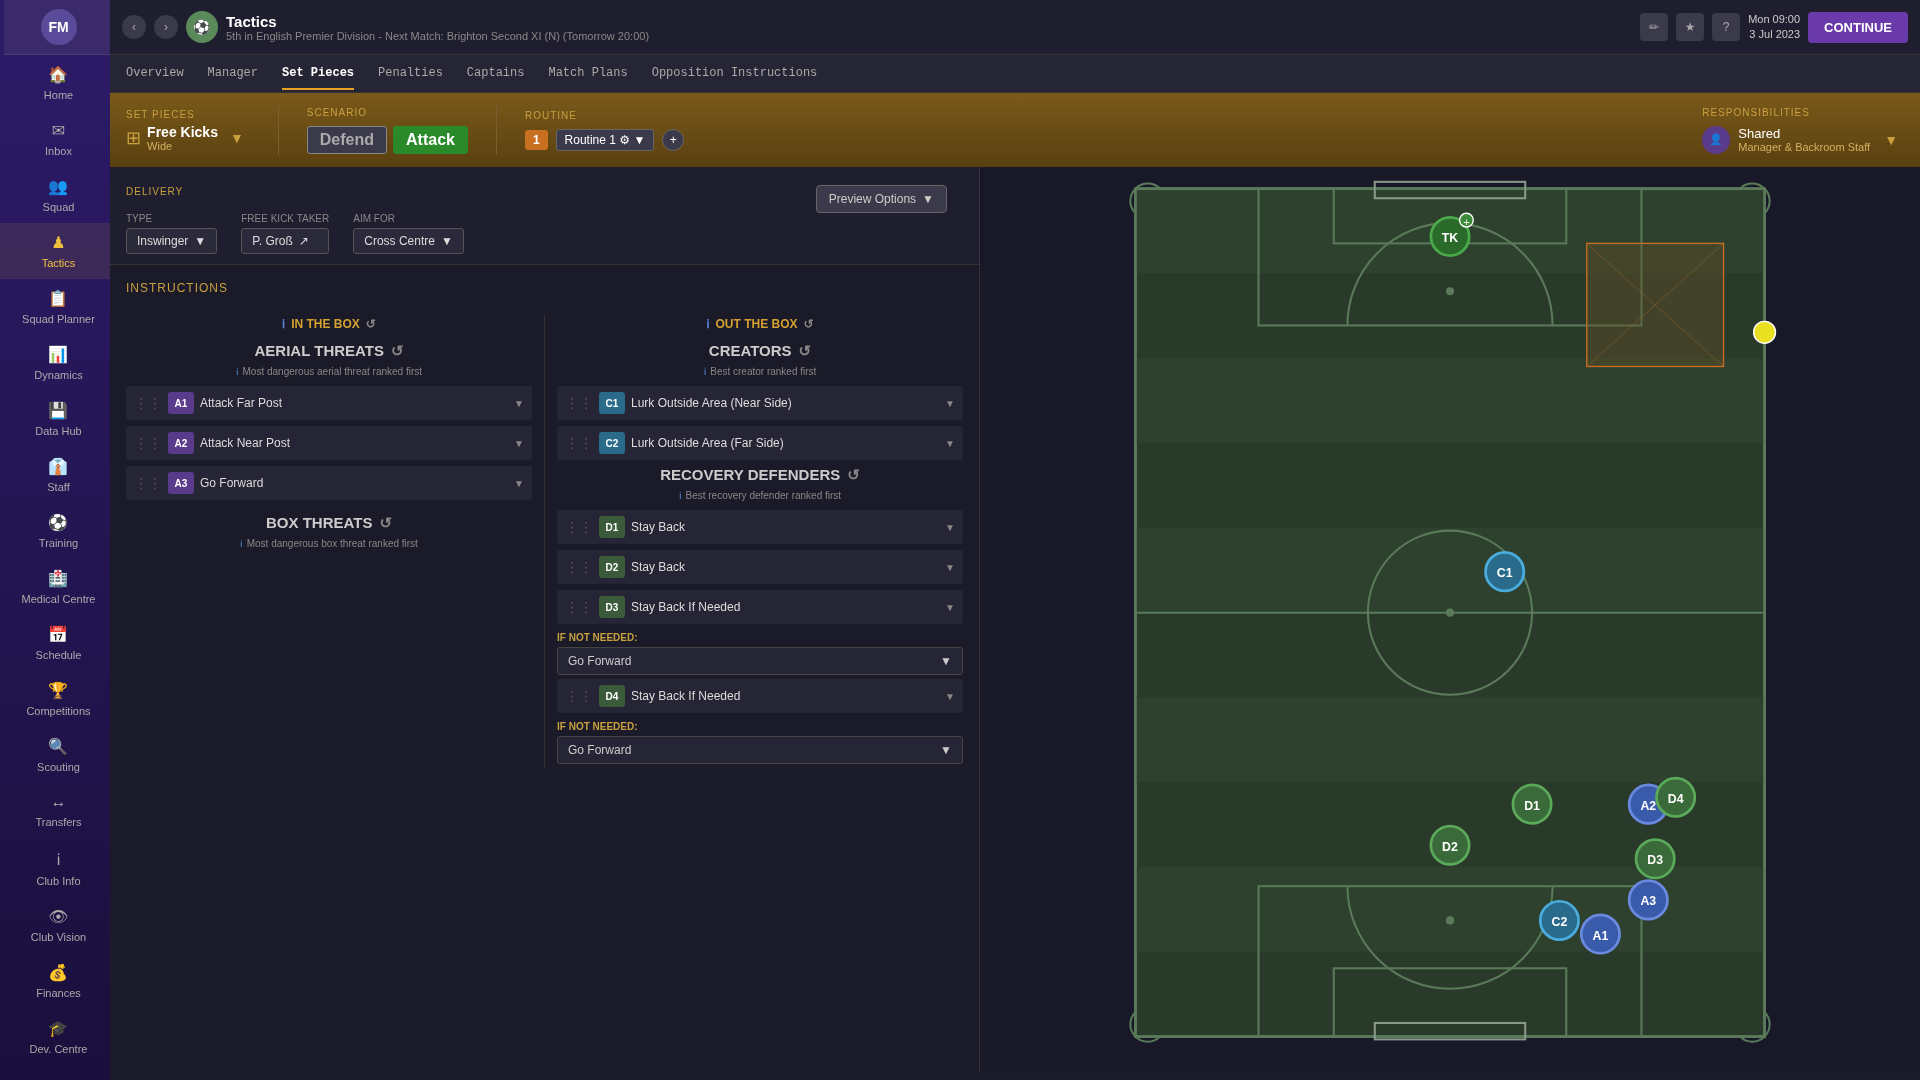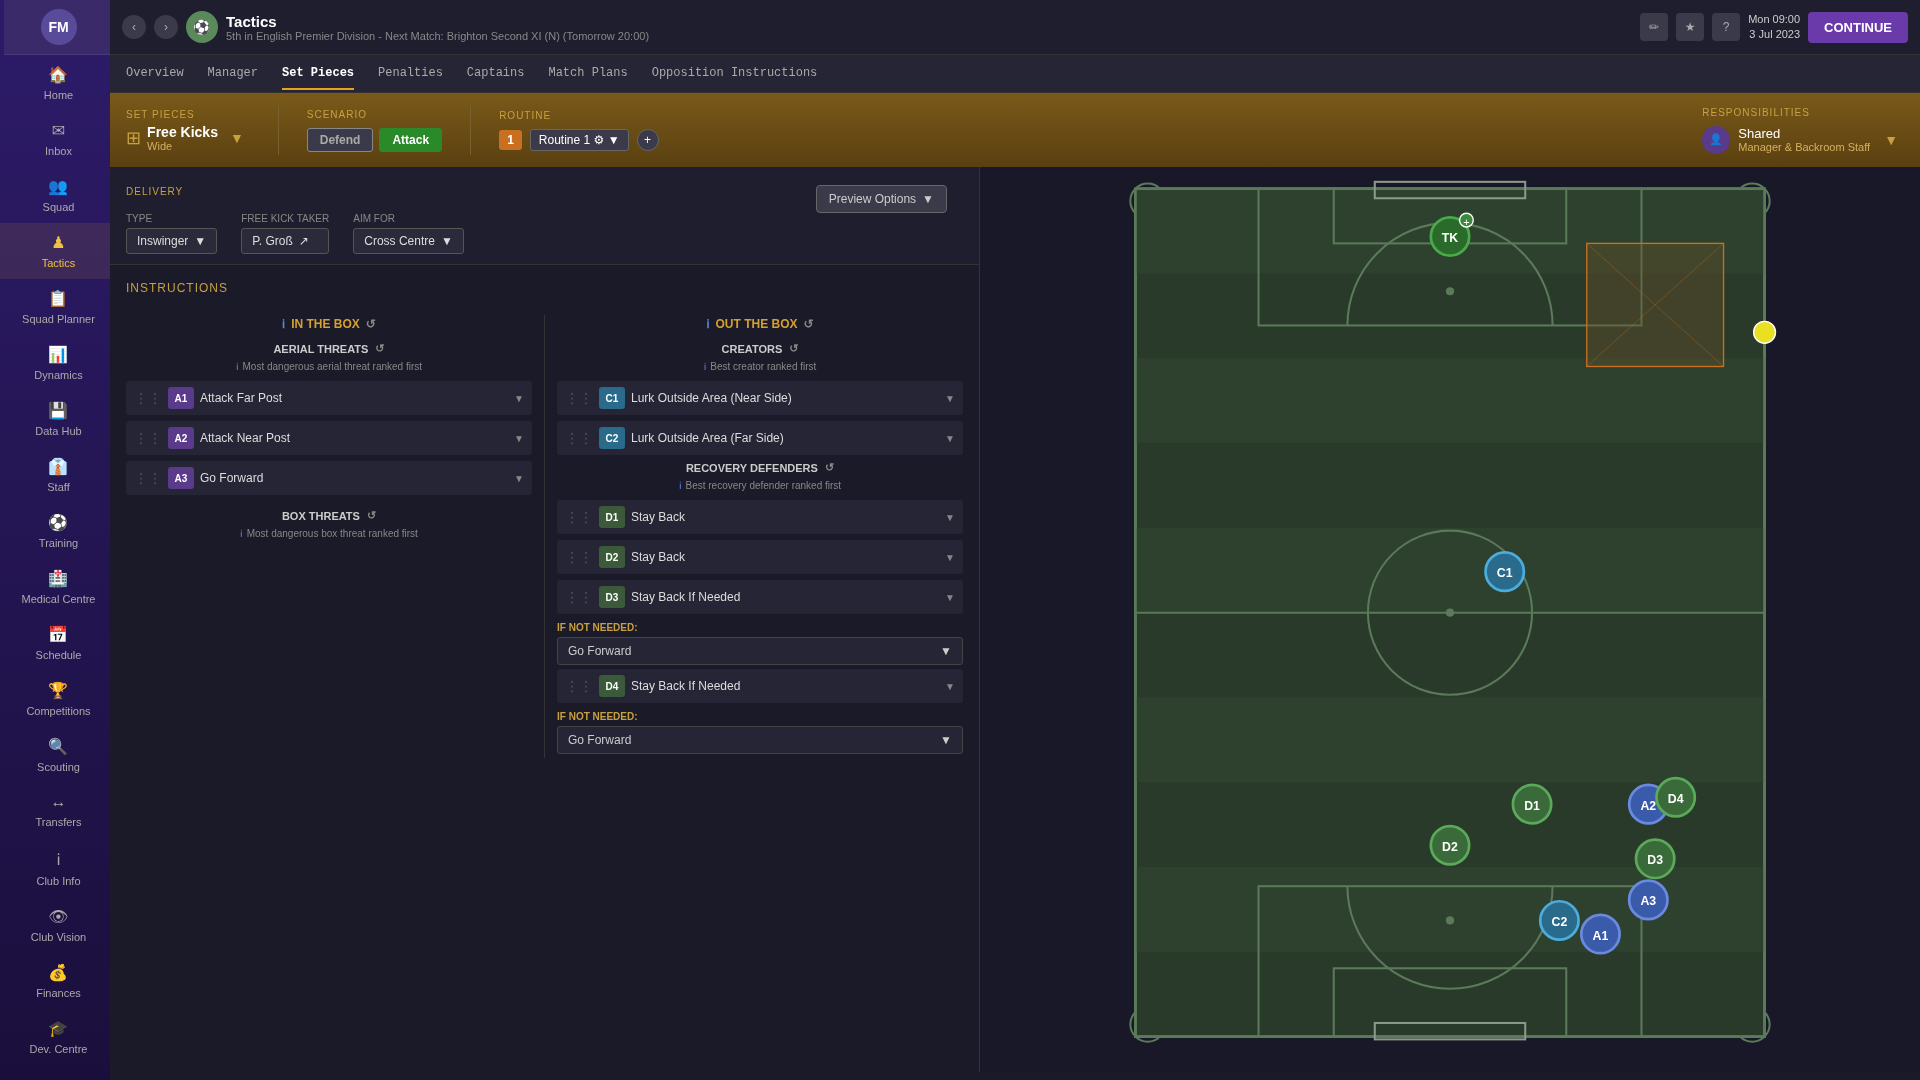--- a/index.html
+++ b/index.html
@@ -77,21 +77,21 @@
     .sp-section { display: flex; flex-direction: column; gap: 4px; }
     .sp-label { color: #c8a040; font-size: 10px; text-transform: uppercase; letter-spacing: 1px; }
     .sp-value { color: #fff; font-size: 14px; font-weight: bold; }
     .sp-sub { color: #d4b060; font-size: 11px; }
     .sp-dropdown-btn {
       background: none; border: none; color: #c8a040; cursor: pointer; font-size: 14px; padding: 2px 6px;
     }
     .sp-separator { width: 1px; height: 50px; background: #7a6030; margin: 0 8px; }
     .scenario-btns { display: flex; gap: 6px; margin-top: 4px; }
     .scenario-btn {
-      padding: 4px 12px; border-radius: 3px; cursor: pointer; font-size: 12px; font-weight: bold;
+      padding: 4px 12px; border-radius: 3px; cursor: pointer; font-size: 16px; font-weight: bold;
       border: 1px solid #888;
     }
     .scenario-btn.inactive { background: #3a3a4a; color: #aaa; }
     .scenario-btn.active-green { background: #2a8a2a; color: #fff; border-color: #2a8a2a; }
     .routine-area { display: flex; align-items: center; gap: 8px; margin-top: 4px; }
     .routine-badge { background: #c87020; color: #fff; border-radius: 3px; padding: 3px 8px; font-weight: bold; }
     .routine-select { background: #3a3a4a; border: 1px solid #666; color: #fff; border-radius: 3px; padding: 3px 8px; }
     .routine-add { background: #3a3a4a; border: 1px solid #666; color: #fff; border-radius: 50%; width: 22px; height: 22px; display:flex;align-items:center;justify-content:center;cursor:pointer; }
     .resp-area { display: flex; align-items: center; gap: 8px; margin-top: 4px; }
     .resp-avatar { width: 28px; height: 28px; border-radius: 50%; background: #5a3a8a; display:flex;align-items:center;justify-content:center;color:#fff;font-size:11px; }
@@ -106,21 +106,21 @@
     #instructions-panel {
       width: 870px; padding: 16px; overflow-y: auto; border-right: 1px solid #333;
     }
     .instructions-title { color: #c8a040; font-size: 12px; text-transform: uppercase; letter-spacing: 1px; margin-bottom: 20px; }
 
     .instructions-columns { display: flex; gap: 0; }
     .instr-col { flex: 1; padding-right: 12px; }
     .instr-col + .instr-col { padding-left: 12px; padding-right: 0; border-left: 1px solid #333; }
 
     .col-header { text-align: center; color: #d4a030; font-size: 12px; font-weight: bold; margin-bottom: 8px; display:flex;align-items:center;justify-content:center;gap:6px; }
-    .col-subheader { font-size: 11px; font-weight: bold; color: #ccc; text-align: center; margin-bottom: 4px; margin-top: 10px; display:flex;align-items:center;justify-content:center;gap:7px; }
+    .col-subheader { font-size: 15px; font-weight: bold; color: #ccc; text-align: center; margin-bottom: 4px; margin-top: 10px; display:flex;justify-content:center;gap:7px; }
     .col-hint { color: #888; font-size: 10px; text-align: center; margin-bottom: 8px; display:flex;align-items:center;justify-content:center;gap:4px; }
 
     .instr-row {
       display: flex; align-items: center; gap: 6px; margin-bottom: 6px;
       background: #252535; border-radius: 3px; padding: 6px 8px;
     }
     .drag-handle { color: #555; cursor: grab; font-size: 14px; }
     .instr-badge {
       min-width: 26px; height: 22px; border-radius: 3px; background: #5a3a8a;
       display: flex; align-items: center; justify-content: center; color: #fff; font-size: 10px; font-weight: bold;

